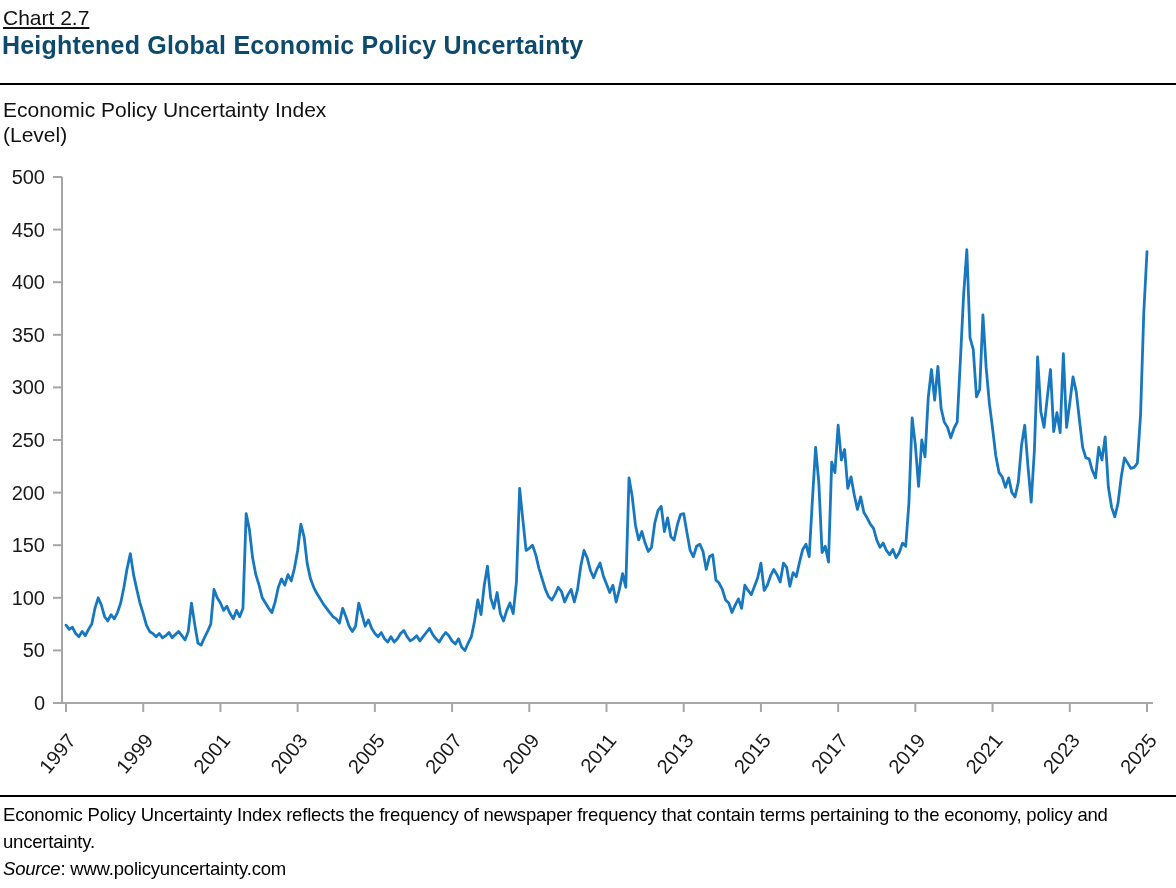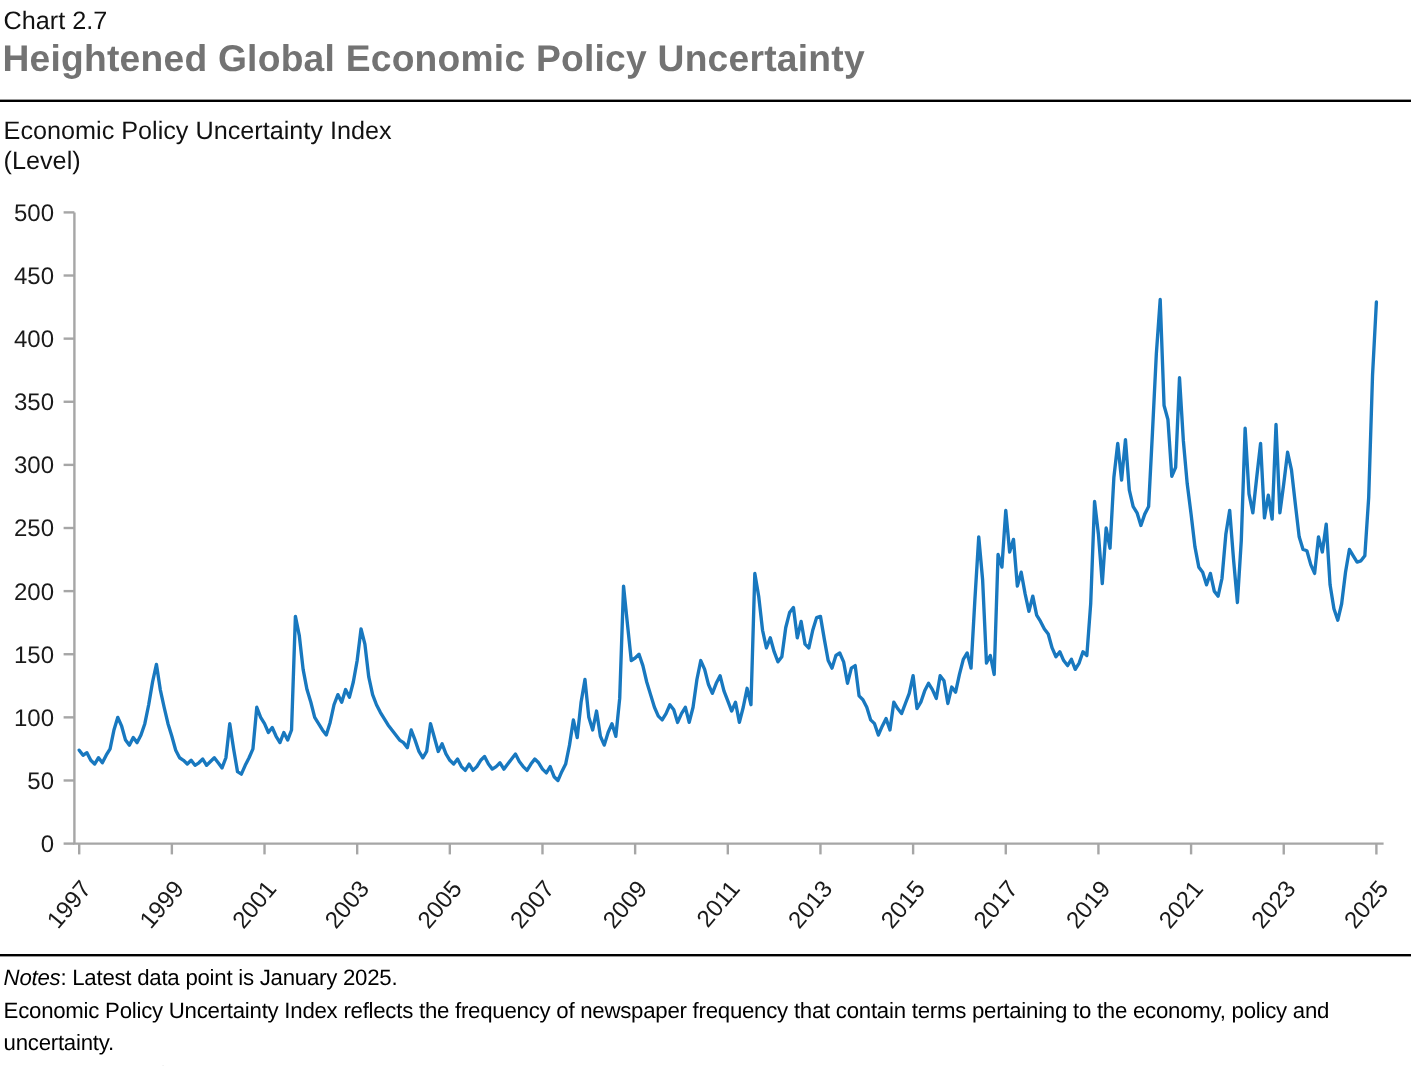--- a/index.html
+++ b/index.html
@@ -1,21 +1,21 @@
 <!DOCTYPE html>
 <html><head>
 <meta charset="utf-8">
 <style>
   html,body{margin:0;padding:0;background:#fff;}
   body{
     width:1176px;height:888px;position:relative;overflow:hidden;
     font-family:"Liberation Sans",sans-serif;color:#1a1a1a;
   }
-  .eyebrow{position:absolute;top:6px;left:3px;font-size:21px;font-weight:400;color:#111;}
-  .main-title{position:absolute;top:31px;left:2px;font-size:31px;font-weight:700;color:#737373;letter-spacing:.2px;}
+  .eyebrow{position:absolute;top:6px;left:3px;font-size:21px;font-weight:400;color:#111;text-decoration:underline;}
+  .main-title{position:absolute;top:31px;left:2px;font-size:25px;font-weight:700;color:#0c4a6e;letter-spacing:.2px;}
   .title-rule{position:absolute;top:83px;left:0;width:1176px;height:2px;background:#000;}
   .axis-title{position:absolute;left:3px;font-size:21px;color:#111;}
   .axis-title.l1{top:98px;}
   .axis-title.l2{top:123px;text-align:right;}
   .chart-svg{position:absolute;top:0;left:0;}
   .notes-rule{position:absolute;top:795px;left:0;width:1176px;height:1.5px;background:#000;}
   .notes{position:absolute;top:801px;left:3px;font-size:18.5px;line-height:27px;color:#000;letter-spacing:-0.2px;width:1170px;}
   .notes .it{font-style:italic;}
 </style>
 </head>
@@ -79,16 +79,15 @@
     <text x="1003.5714285714286" y="741" text-anchor="end" font-size="20" fill="#1a1a1a" font-family="&quot;Liberation Sans&quot;,sans-serif" transform="rotate(-50 1003.5714285714286 741)">2021</text>
     <line x1="1069.7857142857142" y1="703" x2="1069.7857142857142" y2="712" stroke="#A6A6A6" stroke-width="2"></line>
     <text x="1080.7857142857142" y="741" text-anchor="end" font-size="20" fill="#1a1a1a" font-family="&quot;Liberation Sans&quot;,sans-serif" transform="rotate(-50 1080.7857142857142 741)">2023</text>
     <line x1="1147" y1="703" x2="1147" y2="712" stroke="#A6A6A6" stroke-width="2"></line>
     <text x="1158" y="741" text-anchor="end" font-size="20" fill="#1a1a1a" font-family="&quot;Liberation Sans&quot;,sans-serif" transform="rotate(-50 1158 741)">2025</text>
     <polyline points="66.00,625.15 69.22,629.36 72.43,627.26 75.65,633.57 78.87,636.72 82.09,631.46 85.30,635.67 88.52,629.36 91.74,624.10 94.96,608.32 98.17,597.80 101.39,605.16 104.61,616.74 107.82,620.94 111.04,614.63 114.26,618.84 117.48,612.53 120.69,603.06 123.91,587.28 127.13,568.34 130.35,553.62 133.56,574.66 136.78,589.38 140.00,603.06 143.21,613.58 146.43,625.15 149.65,631.46 152.87,633.57 156.08,636.72 159.30,633.57 162.52,637.78 165.74,635.67 168.95,632.52 172.17,637.78 175.39,634.62 178.60,631.46 181.82,635.67 185.04,639.88 188.26,631.46 191.47,603.06 194.69,624.10 197.91,643.04 201.13,645.14 204.34,637.78 207.56,631.46 210.78,624.10 213.99,589.38 217.21,597.80 220.43,603.06 223.65,610.42 226.86,606.22 230.08,613.58 233.30,618.84 236.51,610.42 239.73,616.74 242.95,608.32 246.17,513.64 249.38,529.42 252.60,557.82 255.82,574.66 259.04,585.18 262.25,597.80 265.47,603.06 268.69,608.32 271.90,612.53 275.12,602.01 278.34,587.28 281.56,578.86 284.77,585.18 287.99,574.66 291.21,580.97 294.43,568.34 297.64,550.46 300.86,524.16 304.08,536.78 307.29,564.14 310.51,578.86 313.73,587.28 316.95,593.59 320.16,598.85 323.38,604.11 326.60,608.32 329.82,612.53 333.03,616.74 336.25,618.84 339.47,623.05 342.68,608.32 345.90,616.74 349.12,626.20 352.34,631.46 355.55,626.20 358.77,603.06 361.99,614.63 365.21,626.20 368.42,619.89 371.64,628.31 374.86,633.57 378.07,636.72 381.29,632.52 384.51,638.83 387.73,641.98 390.94,636.72 394.16,641.98 397.38,638.83 400.60,633.57 403.81,630.41 407.03,636.72 410.25,640.93 413.46,638.83 416.68,635.67 419.90,640.93 423.12,636.72 426.33,632.52 429.55,628.31 432.77,634.62 435.99,638.83 439.20,641.98 442.42,636.72 445.64,632.52 448.85,635.67 452.07,640.93 455.29,644.09 458.51,638.83 461.72,647.24 464.94,650.40 468.16,643.04 471.38,636.72 474.59,620.94 477.81,599.90 481.03,614.63 484.24,585.18 487.46,566.24 490.68,597.80 493.90,608.32 497.11,592.54 500.33,613.58 503.55,620.94 506.76,610.42 509.98,603.06 513.20,613.58 516.42,582.02 519.63,488.39 522.85,519.95 526.07,550.46 529.29,548.36 532.50,545.20 535.72,554.67 538.94,568.34 542.15,578.86 545.37,589.38 548.59,596.75 551.81,599.90 555.02,594.64 558.24,587.28 561.46,591.49 564.68,602.01 567.89,594.64 571.11,589.38 574.33,602.01 577.54,589.38 580.76,566.24 583.98,550.46 587.20,557.82 590.41,570.45 593.63,577.81 596.85,569.40 600.07,563.08 603.28,575.71 606.50,584.12 609.72,592.54 612.93,585.18 616.15,602.01 619.37,589.38 622.59,573.60 625.80,587.28 629.02,477.87 632.24,496.81 635.46,525.21 638.67,539.94 641.89,531.52 645.11,543.10 648.32,551.51 651.54,547.30 654.76,523.11 657.98,510.48 661.19,506.28 664.41,531.52 667.63,517.85 670.85,536.78 674.06,539.94 677.28,525.21 680.50,514.69 683.71,513.64 686.93,532.58 690.15,550.46 693.37,556.77 696.58,546.25 699.80,544.15 703.02,551.51 706.24,569.40 709.45,556.77 712.67,554.67 715.89,579.92 719.10,583.07 722.32,589.38 725.54,599.90 728.76,603.06 731.97,612.53 735.19,605.16 738.41,598.85 741.63,608.32 744.84,585.18 748.06,590.44 751.28,594.64 754.49,586.23 757.71,577.81 760.93,563.08 764.15,590.44 767.36,585.18 770.58,575.71 773.80,569.40 777.01,574.66 780.23,582.02 783.45,563.08 786.67,567.29 789.88,586.23 793.10,572.55 796.32,576.76 799.54,562.03 802.75,549.41 805.97,544.15 809.19,556.77 812.40,499.96 815.62,447.36 818.84,483.13 822.06,552.56 825.27,546.25 828.49,562.03 831.71,462.09 834.93,472.61 838.14,425.27 841.36,459.99 844.58,449.47 847.79,488.39 851.01,476.82 854.23,494.70 857.45,509.43 860.66,496.81 863.88,512.59 867.10,517.85 870.32,524.16 873.53,528.37 876.75,539.94 879.97,547.30 883.18,543.10 886.40,550.46 889.62,554.67 892.84,549.41 896.05,557.82 899.27,552.56 902.49,543.10 905.71,546.25 908.92,503.12 912.14,417.91 915.36,445.26 918.57,486.29 921.79,440.00 925.01,456.83 928.23,397.92 931.44,369.52 934.66,400.02 937.88,366.36 941.10,408.44 944.31,422.12 947.53,427.38 950.75,437.90 953.96,428.43 957.18,422.12 960.40,360.05 963.62,294.82 966.83,249.59 970.05,337.96 973.27,349.53 976.49,396.87 979.70,389.50 982.92,314.81 986.14,367.41 989.35,403.18 992.57,428.43 995.79,455.78 999.01,472.61 1002.22,476.82 1005.44,487.34 1008.66,477.87 1011.88,492.60 1015.09,496.81 1018.31,482.08 1021.53,445.26 1024.74,425.27 1027.96,466.30 1031.18,502.07 1034.40,450.52 1037.61,356.89 1040.83,411.60 1044.05,427.38 1047.26,397.92 1050.48,369.52 1053.70,431.58 1056.92,412.65 1060.13,432.64 1063.35,353.74 1066.57,427.38 1069.79,403.18 1073.00,376.88 1076.22,391.61 1079.44,420.01 1082.65,447.36 1085.87,457.88 1089.09,458.94 1092.31,470.51 1095.52,477.87 1098.74,447.36 1101.96,459.99 1105.18,436.84 1108.39,487.34 1111.61,507.33 1114.83,516.80 1118.04,503.12 1121.26,476.82 1124.48,457.88 1127.70,463.14 1130.91,468.40 1134.13,467.35 1137.35,463.14 1140.57,414.75 1143.78,312.71 1147.00,251.69" fill="none" stroke="#1878BF" stroke-width="2.8" stroke-linejoin="round" stroke-linecap="round"></polyline>
   </svg>
 
 <div class="notes-rule"></div>
 <div class="notes">
-  <div><span class="it">Notes</span><span>: Latest data point is January 2025.</span></div>
   <div>Economic Policy Uncertainty Index reflects the frequency of newspaper frequency that contain terms pertaining to the economy, policy and uncertainty.</div>
   <div><span class="it">Source</span><span>: www.policyuncertainty.com</span></div>
 </div>
 
 </body></html>

